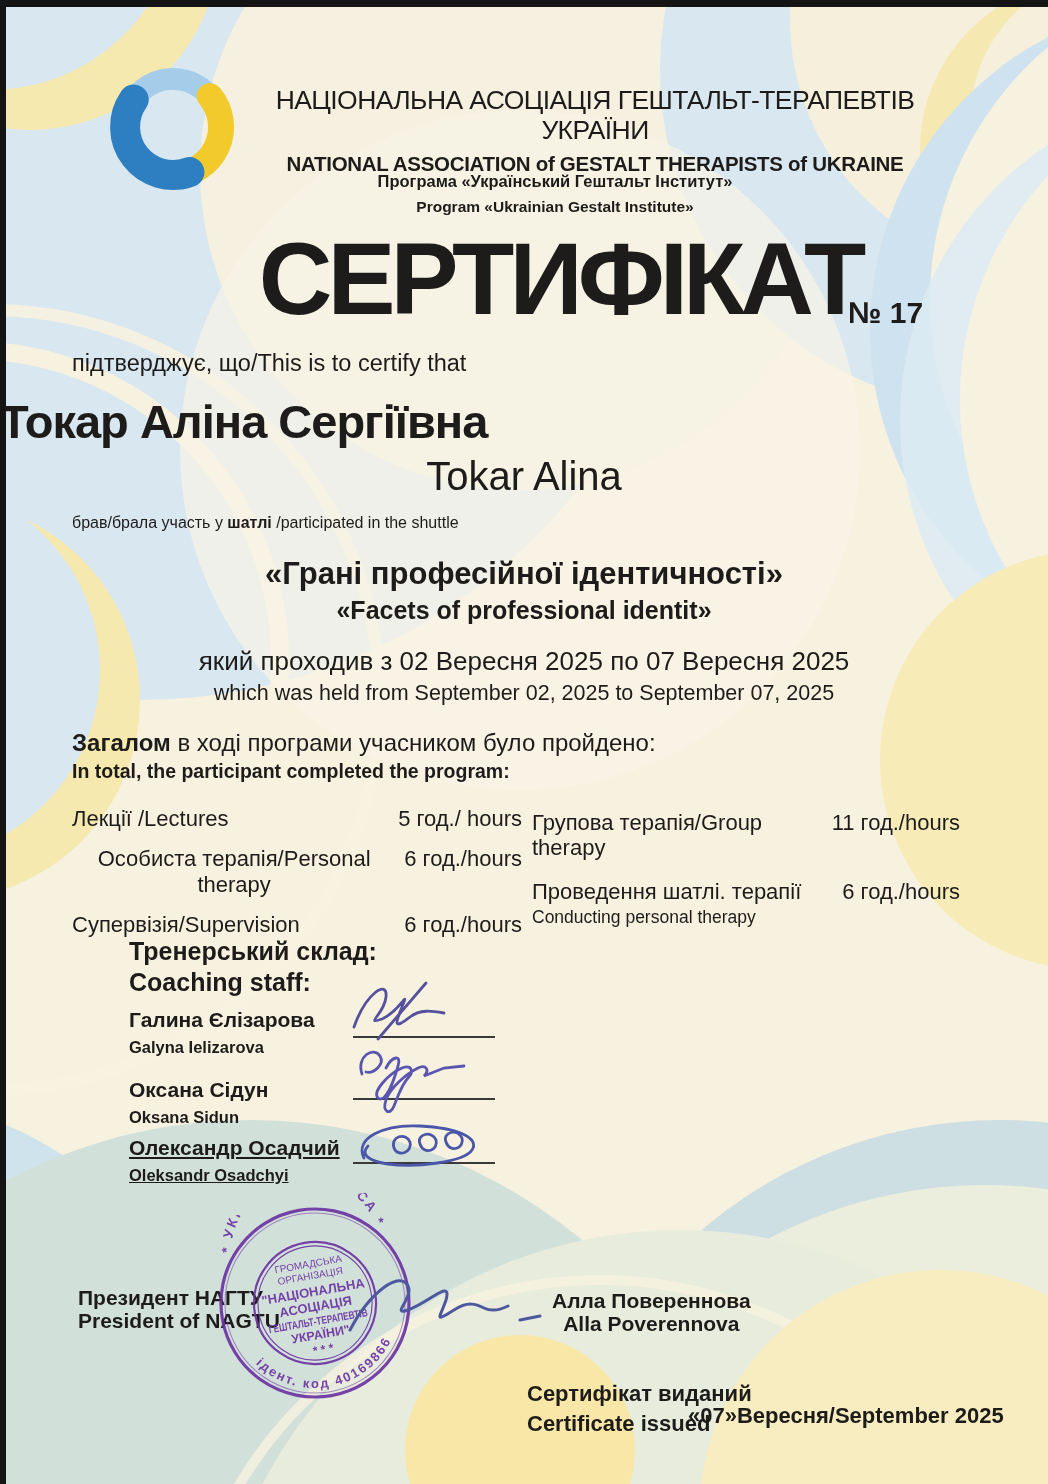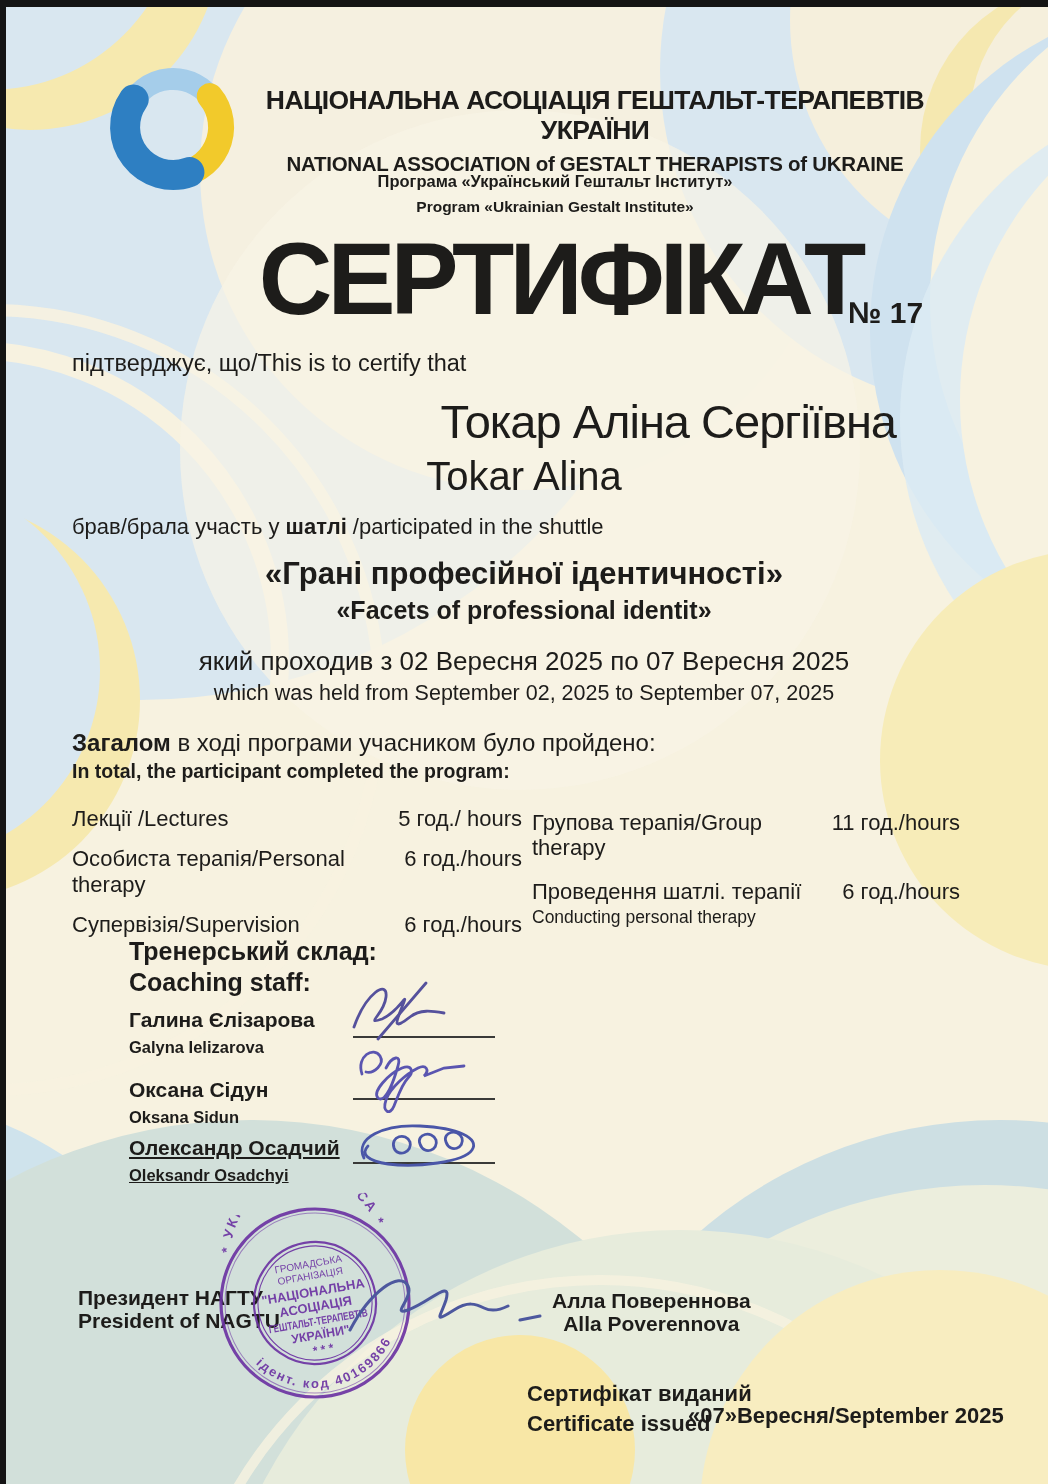--- a/index.html
+++ b/index.html
@@ -5,46 +5,46 @@
   html,body{margin:0;padding:0;background:#f7f2e0;}
   .page{position:relative;width:1048px;height:1484px;overflow:hidden;
         font-family:"Liberation Sans","DejaVu Sans",sans-serif;color:#1d1c1a;background:#f7f2e0;}
   .abs{position:absolute;}
   .bg{position:absolute;inset:0;z-index:0;}
   .content{position:absolute;inset:0;z-index:2;}
   .edge-top{position:absolute;left:0;top:0;width:1048px;height:7px;background:#141414;z-index:3;}
   .edge-left{position:absolute;left:0;top:0;width:6px;height:1484px;background:#141414;z-index:3;}
 
   .org-block{left:250px;top:86px;width:690px;text-align:center;}
-  .org-uk{font-size:26.5px;font-weight:700;letter-spacing:-0.6px;line-height:1.12;}
+  .org-uk{font-size:26.5px;font-weight:400;letter-spacing:-0.6px;line-height:1.12;}
   .org-en{font-size:20.5px;font-weight:700;letter-spacing:-0.3px;margin-top:7px;}
   .prog-block{left:130px;top:172px;width:850px;text-align:center;}
   .prog-uk{font-size:16.5px;font-weight:700;}
   .prog-en{font-size:15.5px;font-weight:700;margin-top:7px;}
 
   .cert-title{left:36px;top:226px;width:1048px;text-align:center;font-size:102px;
               font-weight:700;letter-spacing:-5px;line-height:1.05;}
   .cert-no{left:848px;top:296px;font-size:30px;font-weight:700;}
 
   .certify{left:72px;top:350px;font-size:23.5px;font-weight:500;}
-  .name-uk{left:0;top:394px;width:896px;text-align:right;font-size:47px;font-weight:400;letter-spacing:-1px;}
+  .name-uk{left:0;top:394px;width:896px;text-align:left;font-size:47px;font-weight:700;letter-spacing:-1px;}
   .name-en{left:0;top:454px;width:1048px;text-align:center;font-size:40px;font-weight:400;}
-  .particip{left:72px;top:514px;font-size:22px;font-weight:500;}
+  .particip{left:72px;top:514px;font-size:16px;font-weight:500;}
   .particip b{font-weight:700;}
 
   .event-uk{left:0;top:556px;width:1048px;text-align:center;font-size:31px;font-weight:700;}
   .event-en{left:0;top:596px;width:1048px;text-align:center;font-size:25px;font-weight:700;}
   .period-uk{left:0;top:646px;width:1048px;text-align:center;font-size:26px;font-weight:500;}
   .period-en{left:0;top:681px;width:1048px;text-align:center;font-size:21.5px;font-weight:500;}
 
   .summary-uk{left:72px;top:729px;font-size:24px;font-weight:500;}
   .summary-uk b{font-weight:700;}
   .summary-en{left:72px;top:760px;font-size:19.5px;font-weight:700;}
 
-  .hours-left{left:72px;top:806px;width:450px;}
+  .hours-left{left:72px;top:806px;width:450px;text-align:center;}
   .hours-right{left:532px;top:810px;width:428px;}
   .hrow{display:flex;justify-content:space-between;align-items:flex-start;margin-bottom:15px;
         font-size:22px;font-weight:500;line-height:1.15;}
   .hrow .val{white-space:nowrap;padding-left:8px;}
   .hlabel2{font-size:17.5px;font-weight:500;margin-top:3px;}
 
   .coach-title{left:129px;top:936px;font-size:25px;font-weight:700;line-height:1.22;}
   .staff-uk{font-size:21px;font-weight:700;}
   .staff-en{font-size:16.5px;font-weight:700;margin-top:6px;}
   .staff-r1{left:129px;top:1008px;} .staff-r2{left:129px;top:1078px;} .staff-r3{left:129px;top:1136px;text-decoration:underline;}

